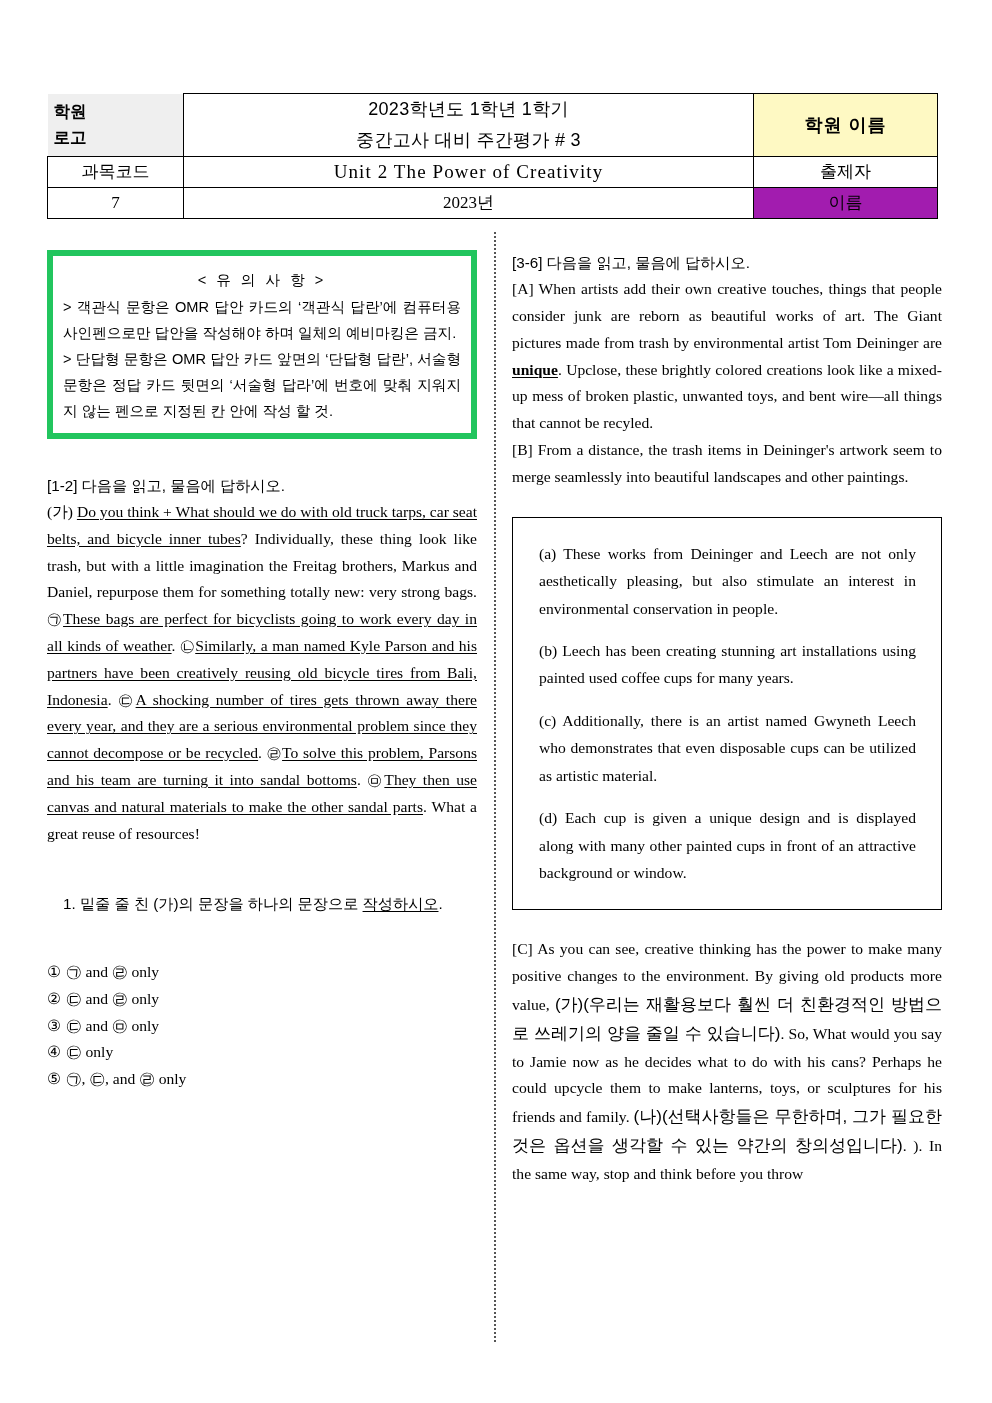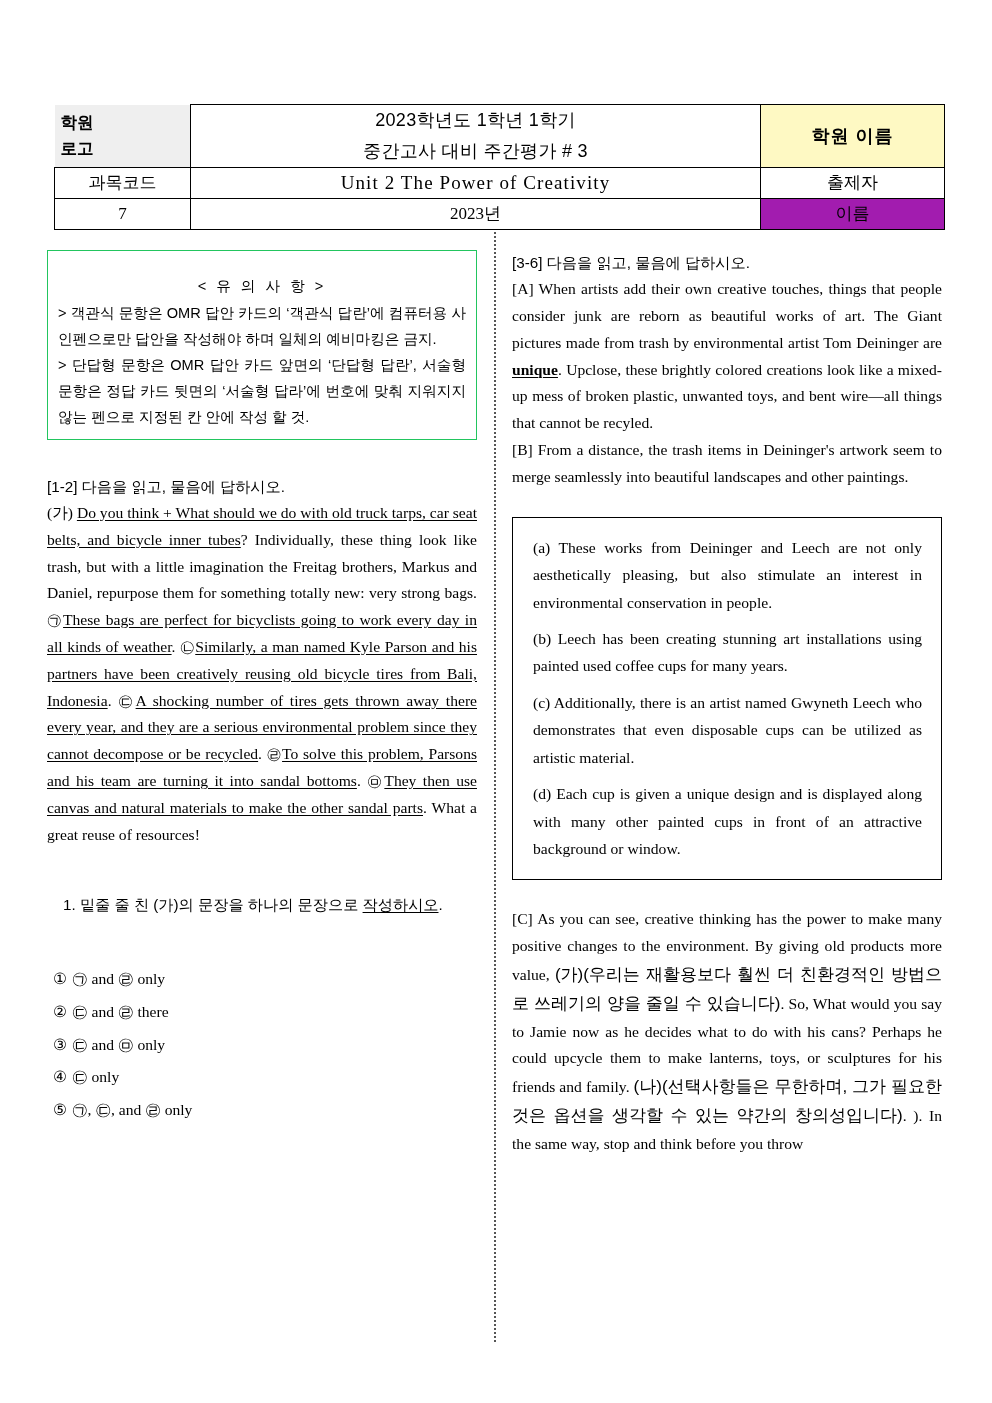--- a/index.html
+++ b/index.html
@@ -20,25 +20,24 @@
     position: absolute;
     left: 0; top: 0;
     width: 992px;
     height: 1403px;
   }
 
   
   .header-table {
     position: absolute;
     left: 47px;
-    top: 104px;
+    top: 93px;
     width: 890px;
     border-collapse: collapse;
     table-layout: fixed;
-    margin-left: 7px;
   }
   .header-table td {
     border: 1px solid #000000;
     padding: 0;
     text-align: center;
     vertical-align: middle;
     font-size: 17.5px;
     line-height: 1.45;
   }
   .hdr-logo {
@@ -100,22 +99,22 @@
     text-justify: inter-word;
     text-align-last: left;
     font-family: "Liberation Serif", "DejaVu Serif", serif;
   }
   p.para.ko { font-family: "Liberation Sans", "DejaVu Sans", sans-serif; font-size: 15.2px; }
   .spacer-md { height: 26px; }
   .spacer-lg { height: 34px; }
 
   
   .notice-box {
-    border: 1px solid #22c55e;
-    padding: 23px 10px 8px 10px;
+    border: 6px solid #22c55e;
+    padding: 12px 10px 8px 10px;
     font-family: "Liberation Sans", "DejaVu Sans", sans-serif;
     font-size: 14.6px;
     line-height: 1.78;
     box-sizing: border-box;
     width: 430px;
   }
   .notice-title {
     text-align: center;
     letter-spacing: 3px;
     margin-bottom: 1px;
@@ -129,41 +128,41 @@
   
   .choice-box {
     border: 1px solid #000000;
     padding: 7px 10px 8px 11px;
     box-sizing: border-box;
     width: 430px;
     font-size: 15.6px;
     line-height: 1.76;
   }
   .choice-box p {
-    margin: 9px;
+    margin: 15px;
     text-align: justify;
     text-justify: inter-word;
     text-align-last: left;
   }
 
   
   .q-stem {
     font-family: "Liberation Sans", "DejaVu Sans", sans-serif;
     font-size: 15.2px;
     line-height: 1.8;
     text-align: justify;
     text-justify: inter-word;
     text-align-last: left;
     margin: 16px;
   }
   .q-stem.spread { letter-spacing: .6px; }
   .opt {
     font-size: 15.6px;
     line-height: 1.72;
-    margin: 6px;
+    margin: 0;
     white-space: nowrap;
   }
   .opt .num { margin-right: 5px; }
 
   u.ul { text-decoration: underline; text-underline-offset: 2px; }
   .kobold {
     font-family: "Liberation Sans", "DejaVu Sans", sans-serif;
     font-weight: normal;
     font-size: 17px;
   }
@@ -222,21 +221,21 @@
     <p class="para"><span>(가)</span> <u class="ul">Do you think + What should we do with old truck tarps, car seat belts, and bicycle inner tubes</u><span>? Individually, these thing look like trash, but with a little imagination the Freitag brothers, Markus and Daniel, repurpose them for something totally new: very strong bags. </span><span class="circ">㉠</span><u class="ul">These bags are perfect for bicyclists going to work every day in all kinds of weather</u><span>. </span><span class="circ">㉡</span><u class="ul">Similarly, a man named Kyle Parson and his partners have been creatively reusing old bicycle tires from Bali, Indonesia</u><span>. </span><span class="circ">㉢</span><u class="ul">A shocking number of tires gets thrown away there every year, and they are a serious environmental problem since they cannot decompose or be recycled</u><span>. </span><span class="circ">㉣</span><u class="ul">To solve this problem, Parsons and his team are turning it into sandal bottoms</u><span>. </span><span class="circ">㉤</span><u class="ul">They then use canvas and natural materials to make the other sandal parts</u><span>. What a great reuse of resources!</span></p>
 
     <div class="spacer-md"></div>
 
     <p class="q-stem"><span>1.</span> <span>밑줄 줄 친 (가)의 문장을 하나의 문장으로 </span><u class="ul">작성하시오</u><span>.</span></p>
 
     <div class="spacer-md"></div>
 
 
     <p class="opt"><span class="num">①</span><span>㉠ and ㉣ only</span></p>
-    <p class="opt"><span class="num">②</span><span>㉢ and ㉣ there</span></p>
+    <p class="opt"><span class="num">②</span><span>㉢ and ㉣ only</span></p>
     <p class="opt"><span class="num">③</span><span>㉢ and ㉤ only</span></p>
     <p class="opt"><span class="num">④</span><span>㉢ only</span></p>
     <p class="opt"><span class="num">⑤</span><span>㉠, ㉢, and ㉣ only</span></p>
 
   </div>
 
   <div class="col col-right">
 
     <p class="para ko">[3-6] 다음을 읽고, 물음에 답하시오.</p>
 

